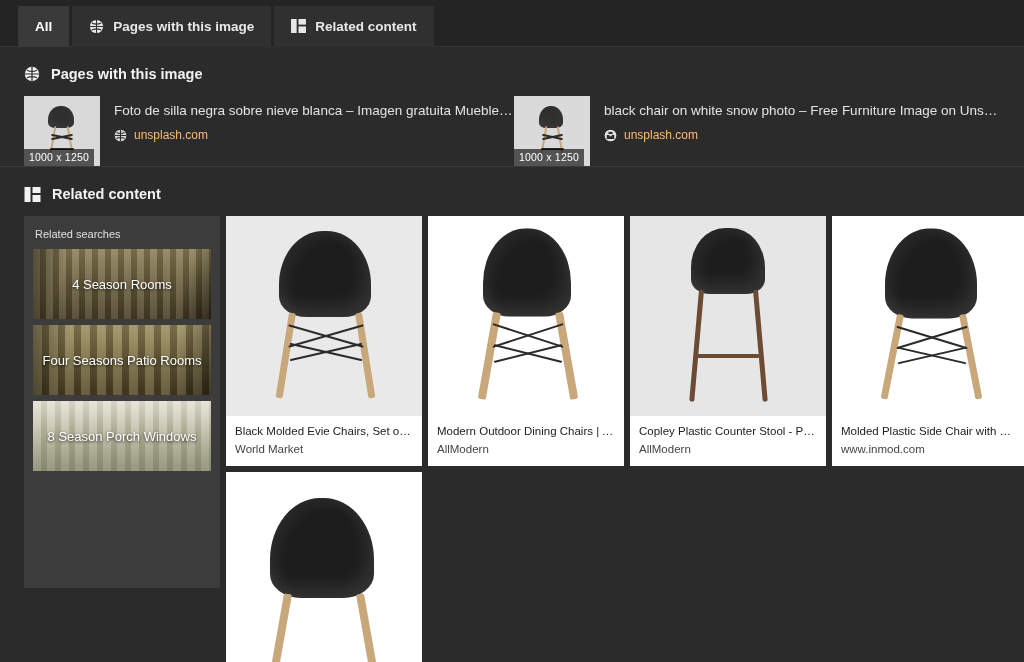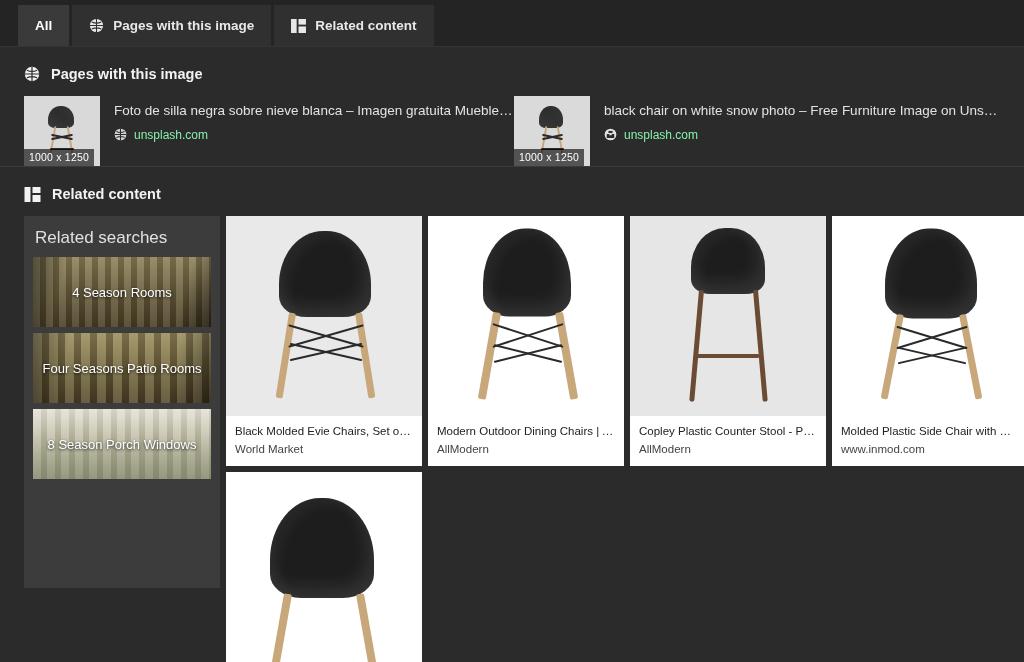--- a/index.html
+++ b/index.html
@@ -19,21 +19,21 @@
     position: relative;
     background: #2b2b2b;
     overflow: hidden;
   }
 
   
   .tabbar {
     height: 47px;
     background: #242424;
     display: flex;
-    align-items: flex-end;
+    align-items: center;
     padding-left: 18px;
     box-sizing: border-box;
     border-bottom: 1px solid #343434;
   }
   .tab {
     display: flex;
     align-items: center;
     gap: 9px;
     padding: 0 17px;
     font-size: 13.5px;
@@ -112,25 +112,25 @@
     font-size: 13.5px;
     color: #e3e3e3;
     line-height: 17px;
     white-space: nowrap;
     overflow: hidden;
     text-overflow: ellipsis;
     max-width: 400px;
   }
   .pr-site {
     display: flex;
-    align-items: flex-start;
+    align-items: flex-end;
     gap: 7px;
     margin-top: 9px;
     font-size: 12px;
-    color: #86efac;
+    color: #fdba74;
   }
 
   
   .pills {
     display: flex;
     gap: 10px;
     padding: 20px 24px 18px 24px;
   }
   .pill {
     background: #3a3a3a;
@@ -188,21 +188,21 @@
   
   .rs-panel {
     background: #3c3c3c;
     padding: 8px 9px 10px 9px;
     box-sizing: border-box;
     display: flex;
     flex-direction: column;
     gap: 6px;
   }
   .rs-head {
-    font-size: 17px;
+    font-size: 11px;
     color: #e0e0e0;
     padding: 4px 2px 3px 2px;
   }
   .rs-item {
     position: relative;
     height: 70px;
     overflow: hidden;
     cursor: pointer;
   }
   .rs-item .rs-label {

